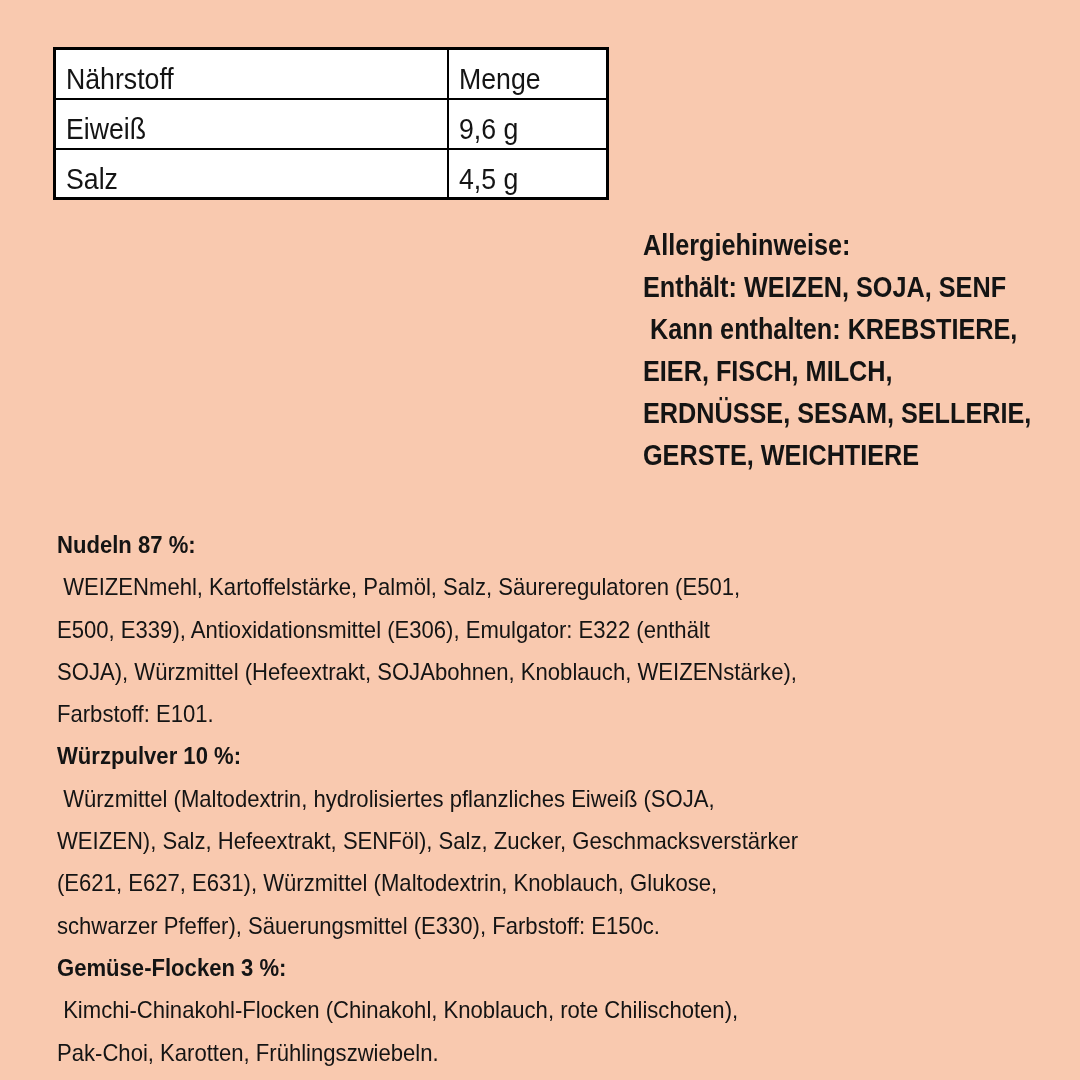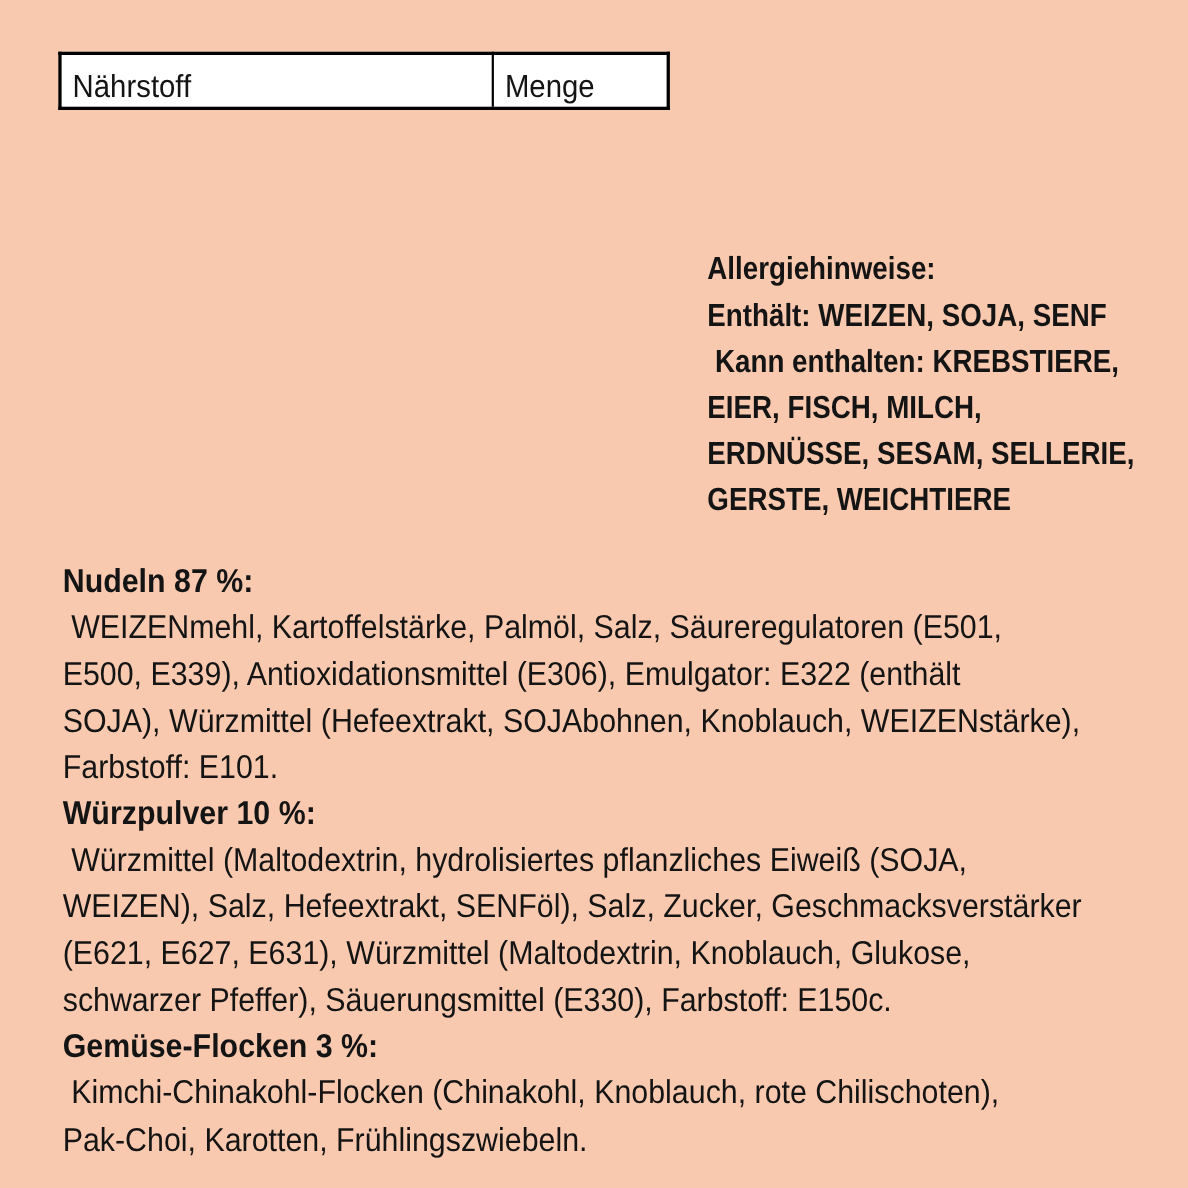--- a/index.html
+++ b/index.html
@@ -61,23 +61,23 @@
   .allergy .a-line {
     white-space: pre;
     transform: scaleX(0.87);
     transform-origin: 0 50%;
   }
 
   
   .ingredients {
     position: absolute;
     left: 57px;
-    top: 508px;
+    top: 524px;
     width: 990px;
-    font-size: 30px;
+    font-size: 24px;
     line-height: 42.3px;
     color: #141414;
   }
   .ing-line {
     white-space: pre;
     transform: scaleX(0.92);
     transform-origin: 0 50%;
   }
   .ing-title { font-weight: 700; }
 </style>
@@ -91,20 +91,28 @@
       <col class="col-nutrient">
       <col class="col-amount">
     </colgroup>
     <thead>
       <tr>
         <th><span class="cellx">Nährstoff</span></th>
         <th><span class="cellx">Menge</span></th>
       </tr>
     </thead>
     <tbody>
+      <tr>
+        <td><span class="cellx">Eiweiß</span></td>
+        <td><span class="cellx">9,6 g</span></td>
+      </tr>
+      <tr>
+        <td><span class="cellx">Salz</span></td>
+        <td><span class="cellx">4,5 g</span></td>
+      </tr>
     </tbody>
   </table>
 
   <div class="allergy">
     <div class="a-line">Allergiehinweise:</div>
     <div class="a-line">Enthält: WEIZEN, SOJA, SENF</div>
     <div class="a-line"> Kann enthalten: KREBSTIERE,</div>
     <div class="a-line">EIER, FISCH, MILCH,</div>
     <div class="a-line">ERDNÜSSE, SESAM, SELLERIE,</div>
     <div class="a-line">GERSTE, WEICHTIERE</div>

